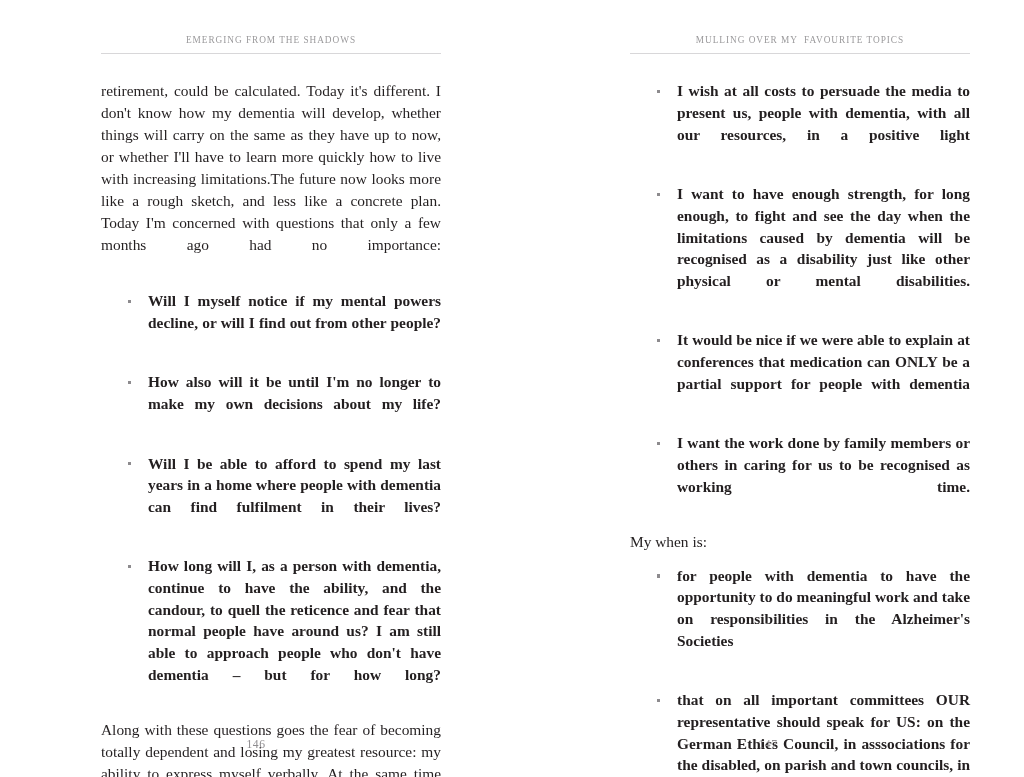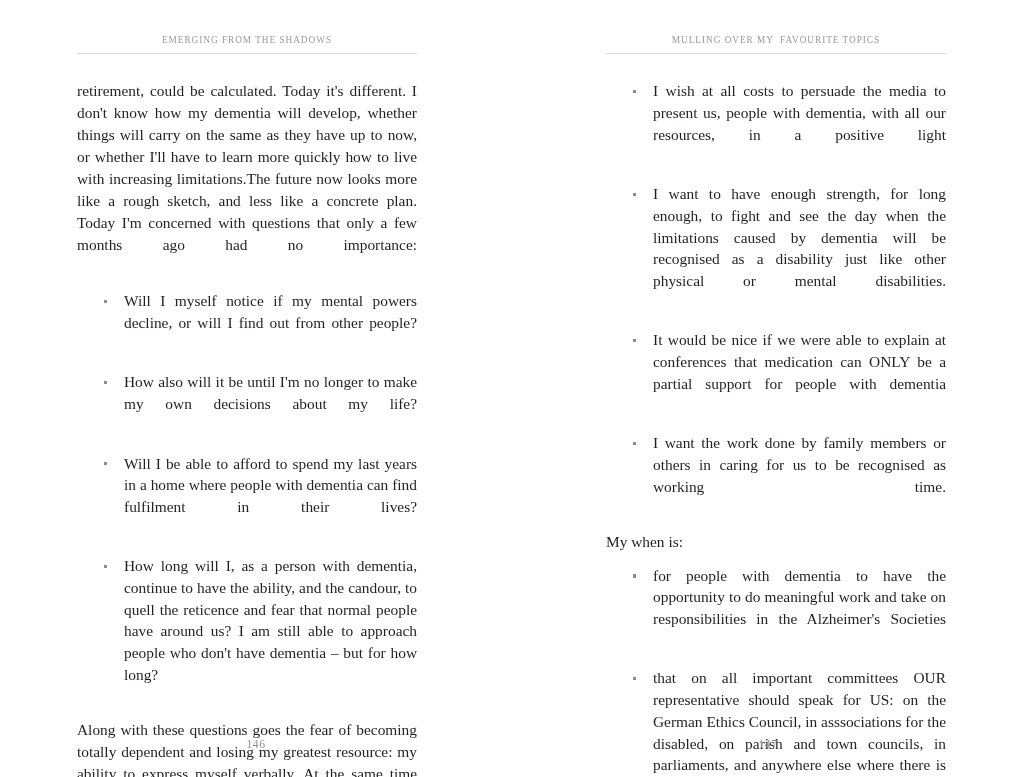--- a/index.html
+++ b/index.html
@@ -29,20 +29,21 @@
     width: 512px;
     height: 777px;
     box-sizing: border-box;
   }
 
   .page-inner {
     position: absolute;
     top: 36px;
     width: 340px;
     bottom: 0;
+    margin-left: 24px;
   }
   .page-left .page-inner  { left: 77px; }
   .page-right .page-inner { left: 94px; }
 
   
   .running-head {
     text-align: center;
     font-size: 9.3px;
     letter-spacing: 0.95px;
     color: #9b9a9c;
@@ -90,20 +91,21 @@
     padding: 0;
   }
   .bullets li {
     position: relative;
     padding-left: 47px;
     font-size: 15.4px;
     line-height: 21.7px;
     text-align: justify;
     margin-bottom: 16px;
     hyphens: none;
+    font-weight: bold;
   }
   .bullets li:last-child { margin-bottom: 0; }
   .bullets li::after {
     content: "";
     display: inline-block;
     width: 100%;
   }
   .bullet-dot {
     position: absolute;
     left: 27px;

